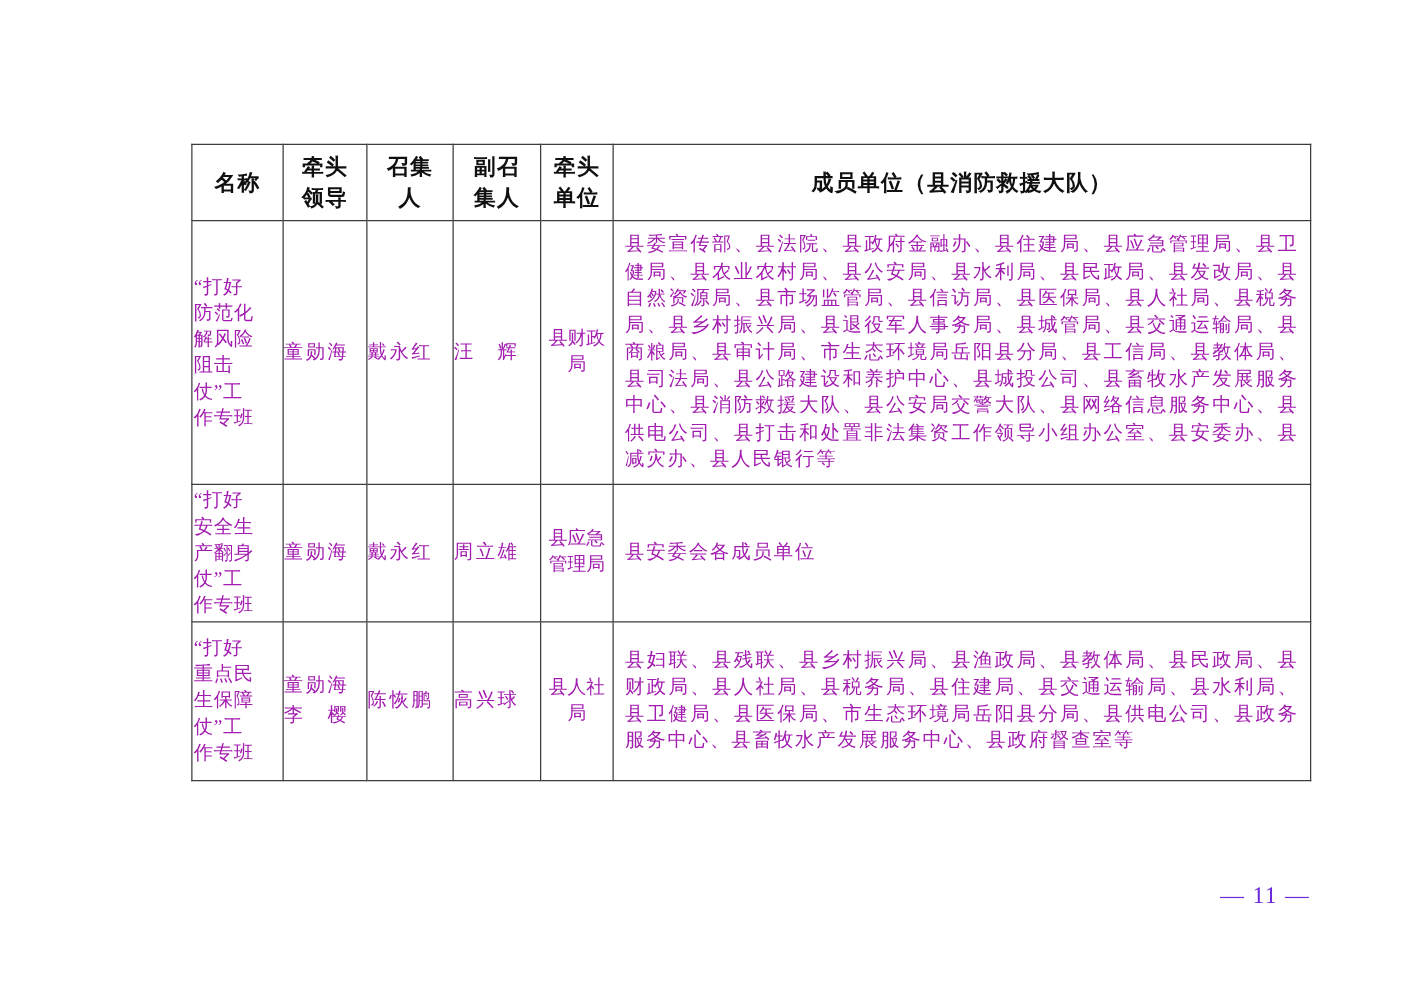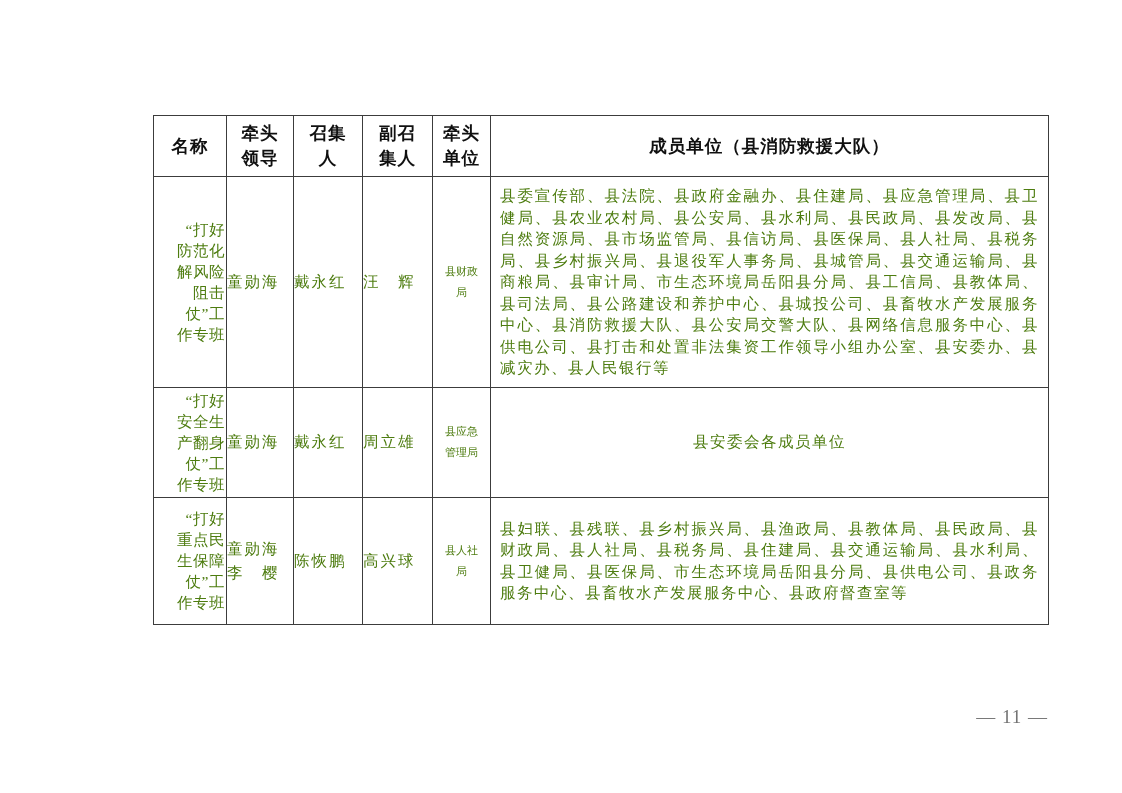--- a/index.html
+++ b/index.html
@@ -46,60 +46,59 @@
     font-size: 17.5px;
     line-height: 25px;
     color: #101010;
     text-align: center;
     white-space: pre-line;
     letter-spacing: 1px;
     padding: 2px;
   }
   .cell {
     font-size: 15.5px;
-    color: #4d7c0f;
+    color: #a21caf;
   }
   .name-cell {
-    text-align: right;
+    text-align: left;
     white-space: pre-line;
     line-height: 21px;
     letter-spacing: 0.5px;
     padding: 2px 1px;
   }
   .person-cell {
     text-align: left;
     white-space: pre-line;
     line-height: 24px;
     letter-spacing: 2px;
     padding: 2px 0;
   }
   .unit-cell {
     text-align: center;
     white-space: pre-line;
     line-height: 21px;
     letter-spacing: 0px;
     padding: 2px 1px;
-    font-size: 11px;
+    font-size: 15px;
   }
   .members-cell {
     text-align: justify;
     text-justify: inter-character;
     line-height: 21.5px;
     letter-spacing: 1.5px;
     padding: 8px 9px;
   }
   .members-cell.center {
-    text-align: center;
   }
   .page-number {
     position: absolute;
     top: 706px;
     right: 114px;
     font-size: 19px;
-    color: #737373;
+    color: #6d28d9;
     letter-spacing: 1px;
     white-space: pre;
   }
 </style>
 </head>
 <body>
 
 <div class="page">
 
   <table class="doc-table">

